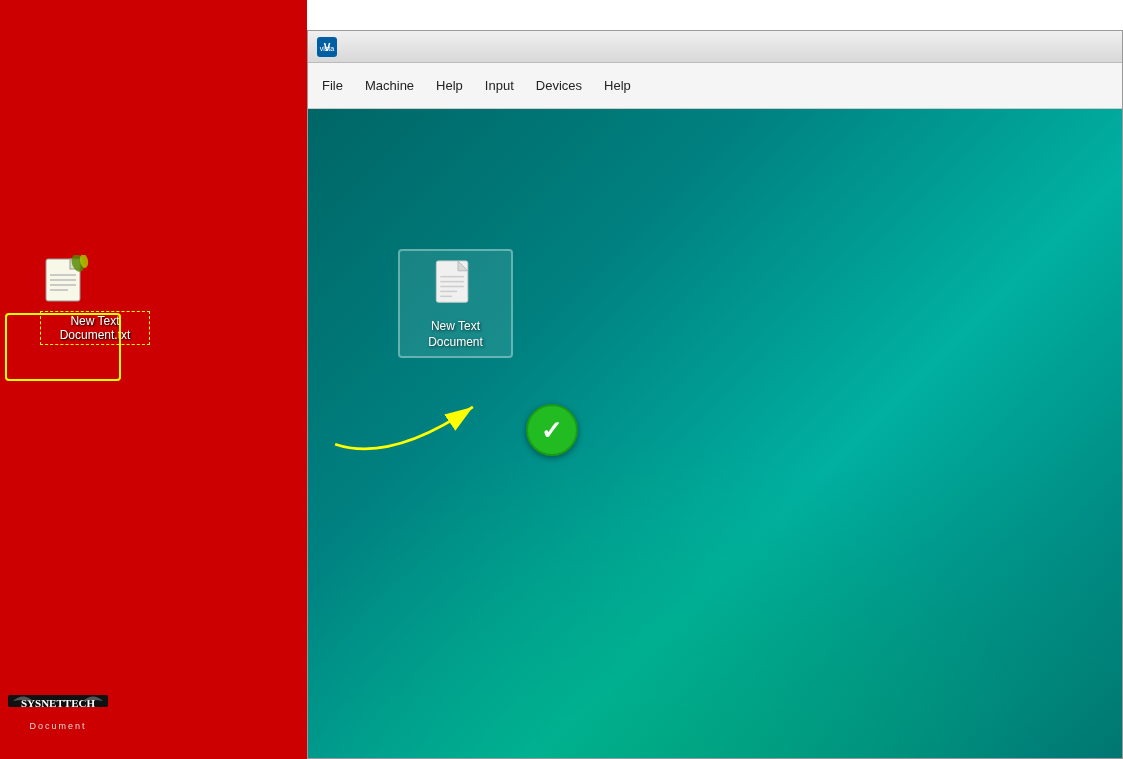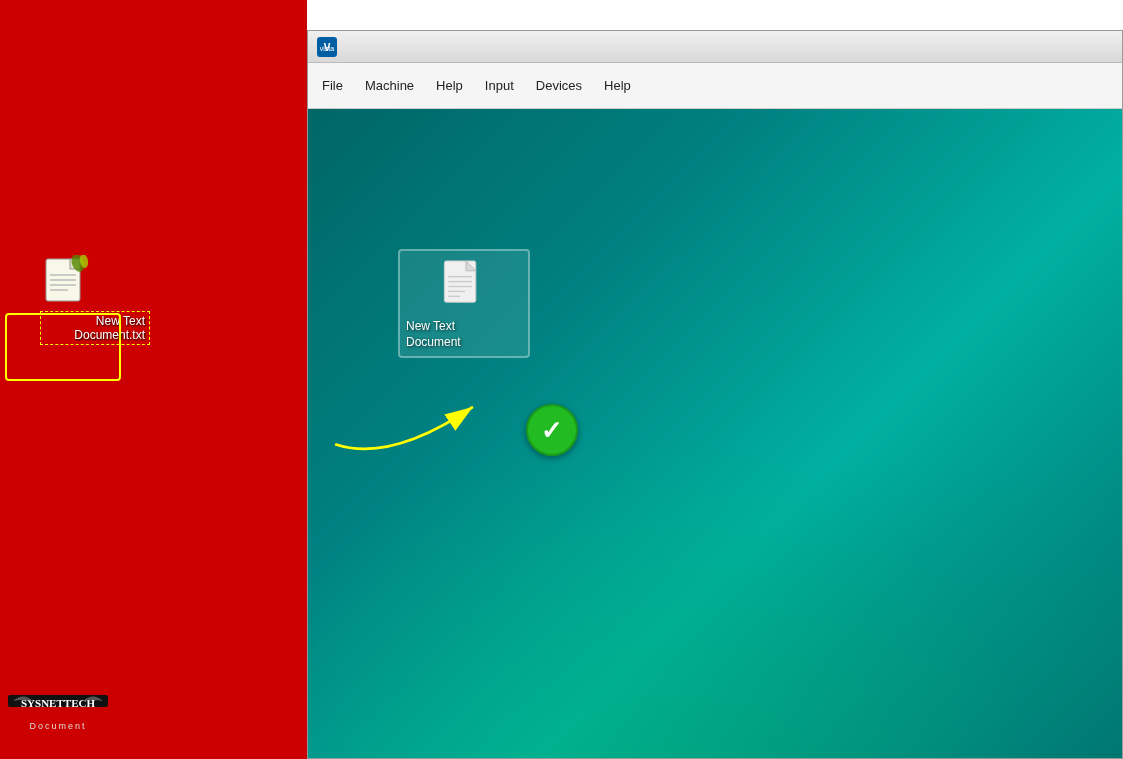--- a/index.html
+++ b/index.html
@@ -27,21 +27,21 @@
       left: 8px;
       color: white;
       text-align: center;
     }
 
     
     .host-icon {
       position: absolute;
       left: 40px;
       top: 255px;
-      text-align: right;
+      text-align: center;
       width: 110px;
       cursor: pointer;
     }
     .host-icon-label {
       margin-top: 4px;
       color: white;
       font-size: 12px;
       text-shadow: 1px 1px 2px black;
       border: 1px dashed yellow;
       padding: 2px 4px;
@@ -139,22 +139,22 @@
       color: white;
       font-size: 12px;
       text-shadow: 1px 1px 3px rgba(0,0,0,0.7);
     }
 
     
     .vista-doc-icon {
       position: absolute;
       top: 140px;
       left: 90px;
-      text-align: left;
-      width: 132px;
+      text-align: center;
+      width: 115px;
       cursor: pointer;
       background: rgba(100,180,180,0.25);
       border: 2px solid rgba(180,220,220,0.5);
       border-radius: 4px;
       padding: 8px 6px 6px;
     }
     .vista-doc-img {
       width: 48px;
       height: 55px;
       margin: 0 auto;

